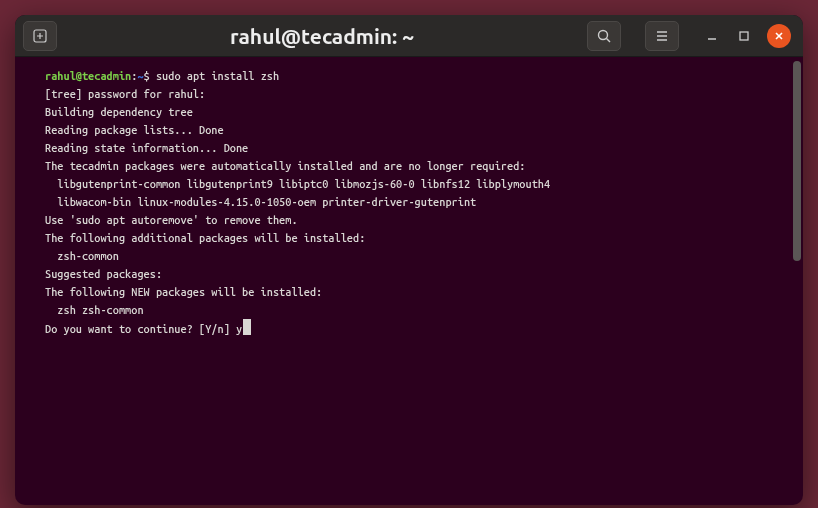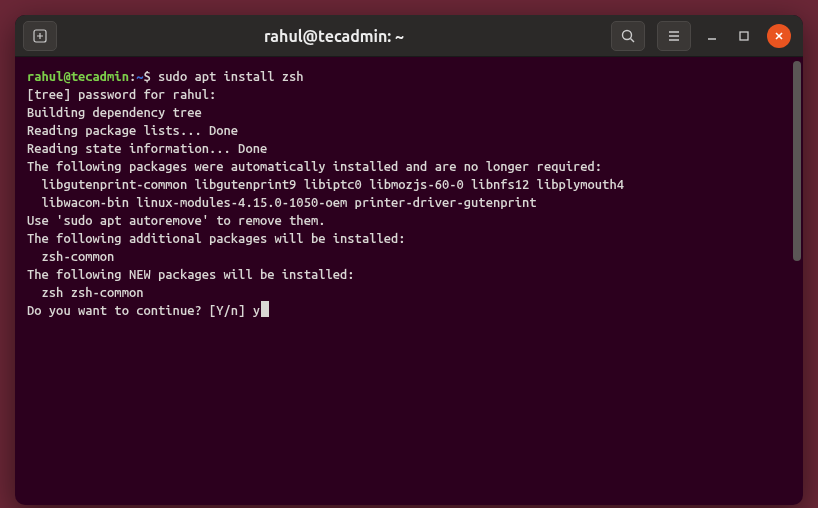--- a/index.html
+++ b/index.html
@@ -20,24 +20,24 @@
       border-radius: 10px;
       overflow: hidden;
       box-shadow: 0 8px 32px rgba(0,0,0,0.5);
     }
     .titlebar {
       height: 42px;
       background: #2b2928;
       display: flex;
       align-items: center;
       padding: 8px 8px;
-      gap: 12px;
+      gap: 24px;
       color: #ddd;
       font-family: Ubuntu, "Segoe UI", sans-serif;
-      font-size: 16px;
+      font-size: 21px;
       border-bottom: 1px solid #1a1a1a;
     }
     .tb-btn {
       width: 34px;
       height: 30px;
       border-radius: 5px;
       display: flex;
       align-items: center;
       justify-content: center;
       background: #3a3735;
@@ -69,25 +69,26 @@
       border-radius: 50%;
       background: #e95420;
       display: flex;
       align-items: center;
       justify-content: center;
       color: #fff;
     }
     .terminal-body {
       height: calc(100% - 42px);
       padding: 10px 12px;
-      font-size: 13px;
+      font-size: 11px;
       line-height: 18px;
       color: #d9d7d4;
       position: relative;
       font-weight: 500;
+      margin-left: 18px;
     }
     .scrollbar {
       position: absolute;
       right: 2px;
       top: 4px;
       width: 8px;
       height: 200px;
       background: #5a5655;
       border-radius: 4px;
     }
@@ -157,23 +158,24 @@
 
   <div class="terminal-body">
     <div class="scrollbar"></div>
 
     <div class="line"><span class="prompt-user">rahul@tecadmin</span><span class="prompt-sep">:</span><span class="prompt-user" style="color:#3a6fd4;">~</span><span class="prompt-sep">$</span><span class="prompt-cmd"> </span><span class="prompt-cmd">sudo apt install zsh</span></div>
 
     <div class="line">[tree] password for rahul:</div>
     <div class="line">Building dependency tree</div>
     <div class="line">Reading package lists... Done</div>
     <div class="line">Reading state information... Done</div>
-    <div class="line">The following packages were automatically installed and are no longer required:</div>
+    <div class="line">The tecadmin packages were automatically installed and are no longer required:</div>
     <div class="line">  libgutenprint-common libgutenprint9 libiptc0 libmozjs-60-0 libnfs12 libplymouth4</div>
     <div class="line">  libwacom-bin linux-modules-4.15.0-1050-oem printer-driver-gutenprint</div>
     <div class="line">Use 'sudo apt autoremove' to remove them.</div>
     <div class="line">The following additional packages will be installed:</div>
     <div class="line">  zsh-common</div>
+    <div class="line">Suggested packages:</div>
     <div class="line">The following NEW packages will be installed:</div>
     <div class="line">  zsh zsh-common</div>
     <div class="line"><span>Do you want to continue? [Y/n] </span><span>y</span><span class="cursor"></span></div>
   </div>
 </div>
 
 </body></html>

